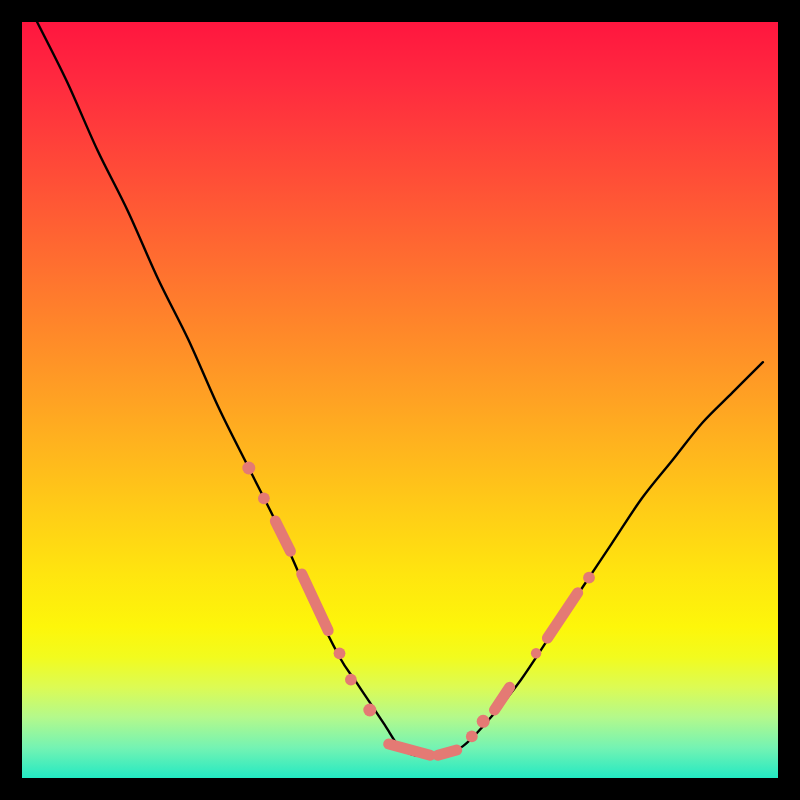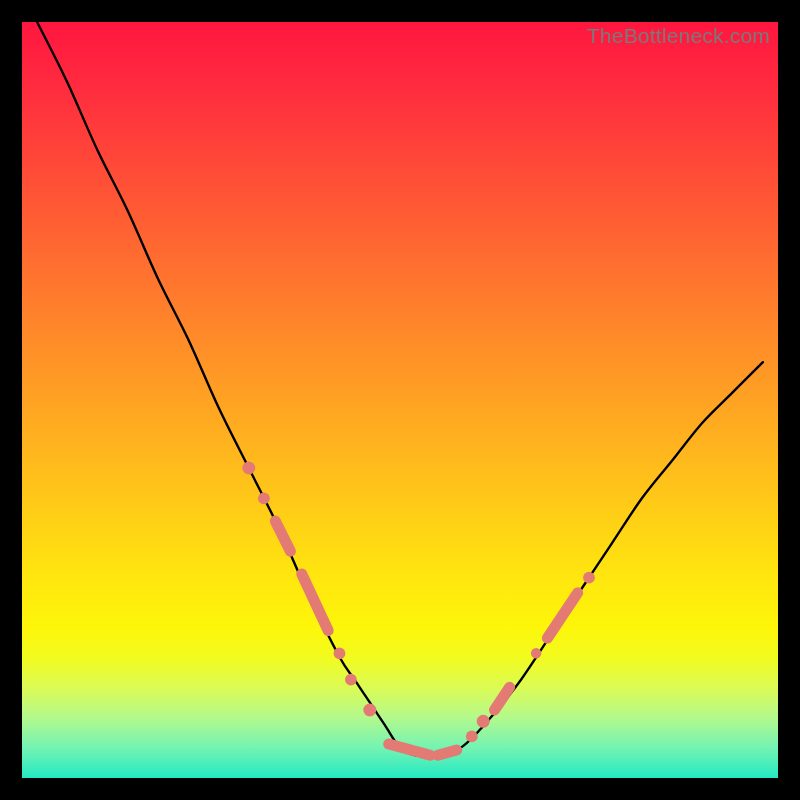--- a/index.html
+++ b/index.html
@@ -67,21 +67,20 @@
     stroke-width: 11;
     stroke-linecap: round;
     fill: none;
   }
 </style>
 </head>
 <body>
 
 <div class="frame">
   <div class="plot">
-    <div class="watermark">TheBottleneck.com</div>
     <svg class="curve" viewBox="0 0 756 756" preserveAspectRatio="none">
       <path id="main-curve" fill="none" stroke="#000000" stroke-width="2.4" stroke-linejoin="round" stroke-linecap="round" d="M 15.1 0.0 C 20.0 9.7, 35.7 39.9, 45.4 60.5 C 55.0 81.0, 65.9 108.0, 75.6 128.5 C 85.3 149.1, 96.2 168.4, 105.8 189.0 C 115.5 209.6, 126.4 236.5, 136.1 257.0 C 145.8 277.6, 156.6 297.0, 166.3 317.5 C 176.0 338.1, 186.9 365.0, 196.6 385.6 C 206.2 406.1, 217.1 426.7, 226.8 446.0 C 236.5 465.4, 247.4 486.0, 257.0 506.5 C 266.7 527.1, 277.6 554.0, 287.3 574.6 C 297.0 595.1, 310.3 621.7, 317.5 635.0 C 324.8 648.3, 327.8 650.5, 332.6 657.7 C 337.5 665.0, 342.9 673.1, 347.8 680.4 C 352.6 687.7, 358.0 695.8, 362.9 703.1 C 367.7 710.3, 373.2 720.9, 378.0 725.8 C 382.8 730.6, 388.3 732.1, 393.1 733.3 C 398.0 734.5, 401.0 734.5, 408.2 733.3 C 415.5 732.1, 428.8 731.8, 438.5 725.8 C 448.2 719.7, 459.0 706.4, 468.7 695.5 C 478.4 684.6, 489.3 671.0, 499.0 657.7 C 508.6 644.4, 519.5 626.9, 529.2 612.4 C 538.9 597.8, 549.8 581.5, 559.4 567.0 C 569.1 552.5, 580.0 536.2, 589.7 521.6 C 599.4 507.1, 610.2 489.6, 619.9 476.3 C 629.6 463.0, 640.5 450.6, 650.2 438.5 C 659.8 426.4, 670.7 411.6, 680.4 400.7 C 690.1 389.8, 701.0 380.1, 710.6 370.4 C 720.3 360.8, 736.0 345.0, 740.9 340.2"></path>
       <g id="marker-layer">
           <circle cx="226.8" cy="446.0" r="6.5" class="dot"></circle>
           <circle cx="241.9" cy="476.3" r="5.9" class="dot"></circle>
           <line x1="253.3" y1="499.0" x2="268.4" y2="529.2" class="segfill" stroke-width="14.6"></line>
           <line x1="279.7" y1="551.9" x2="306.2" y2="608.6" class="segfill" stroke-width="14.6"></line>
           <circle cx="317.5" cy="631.3" r="5.9" class="dot"></circle>
           <circle cx="328.9" cy="657.7" r="5.9" class="dot"></circle>
           <circle cx="347.8" cy="688.0" r="6.5" class="dot"></circle>

